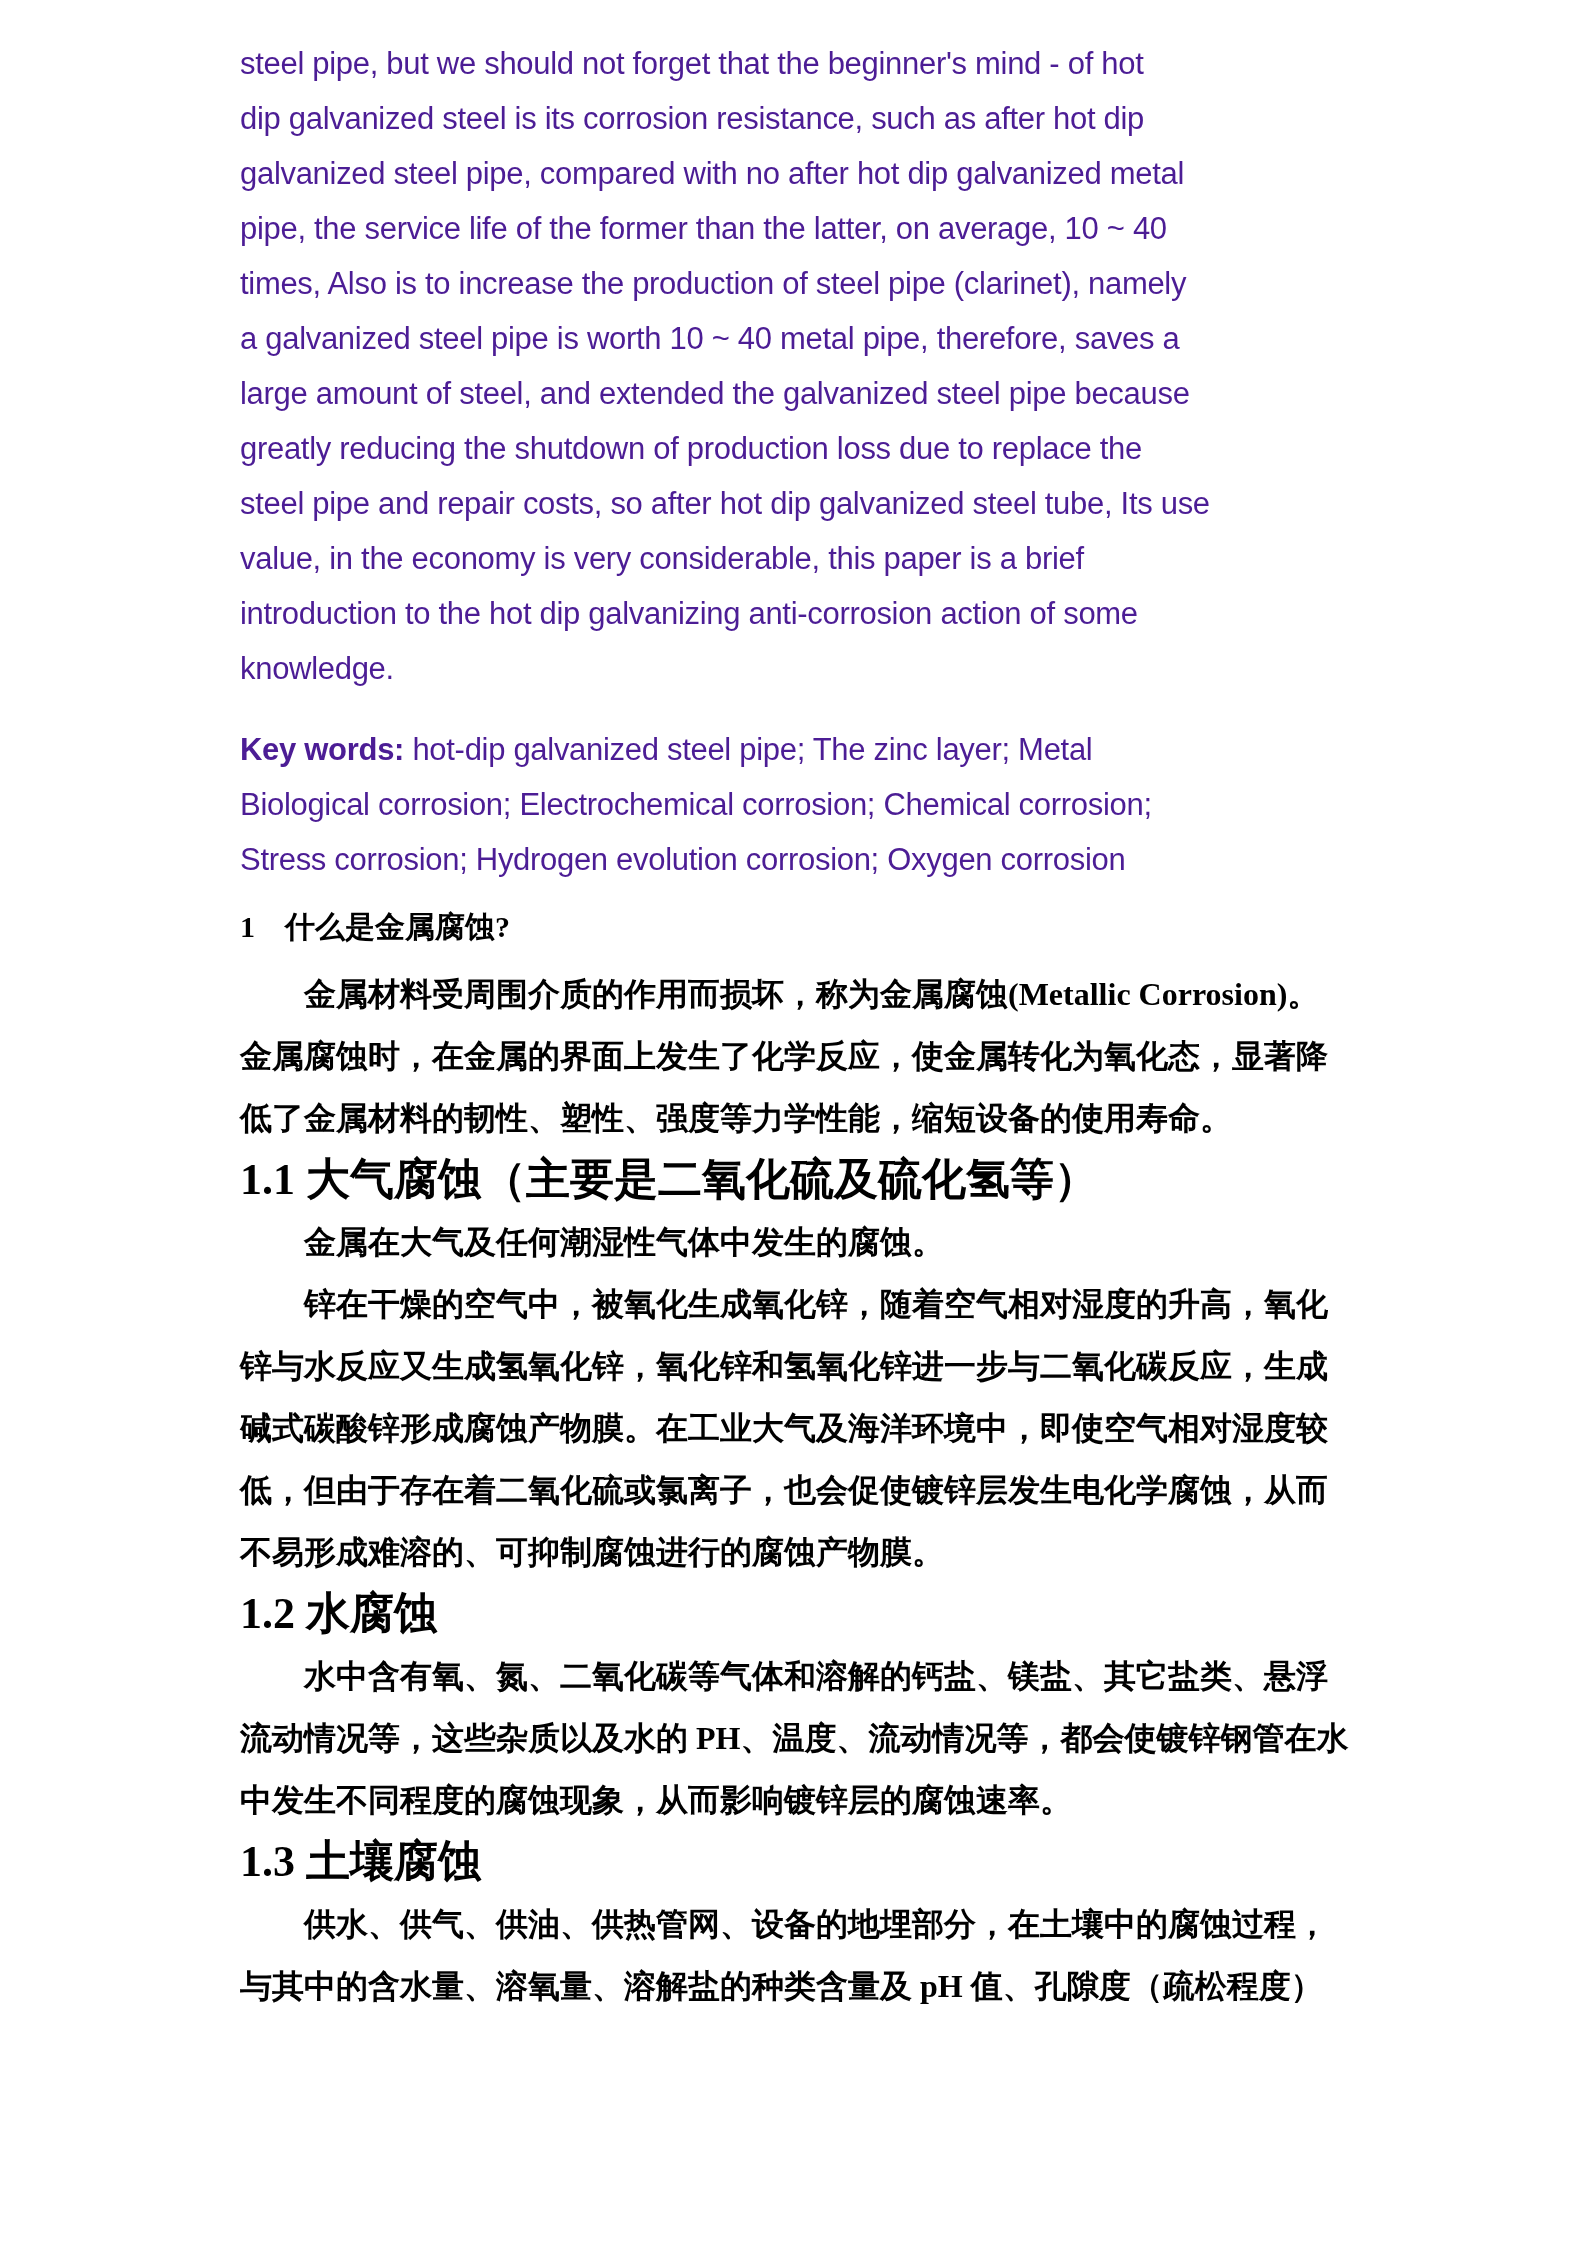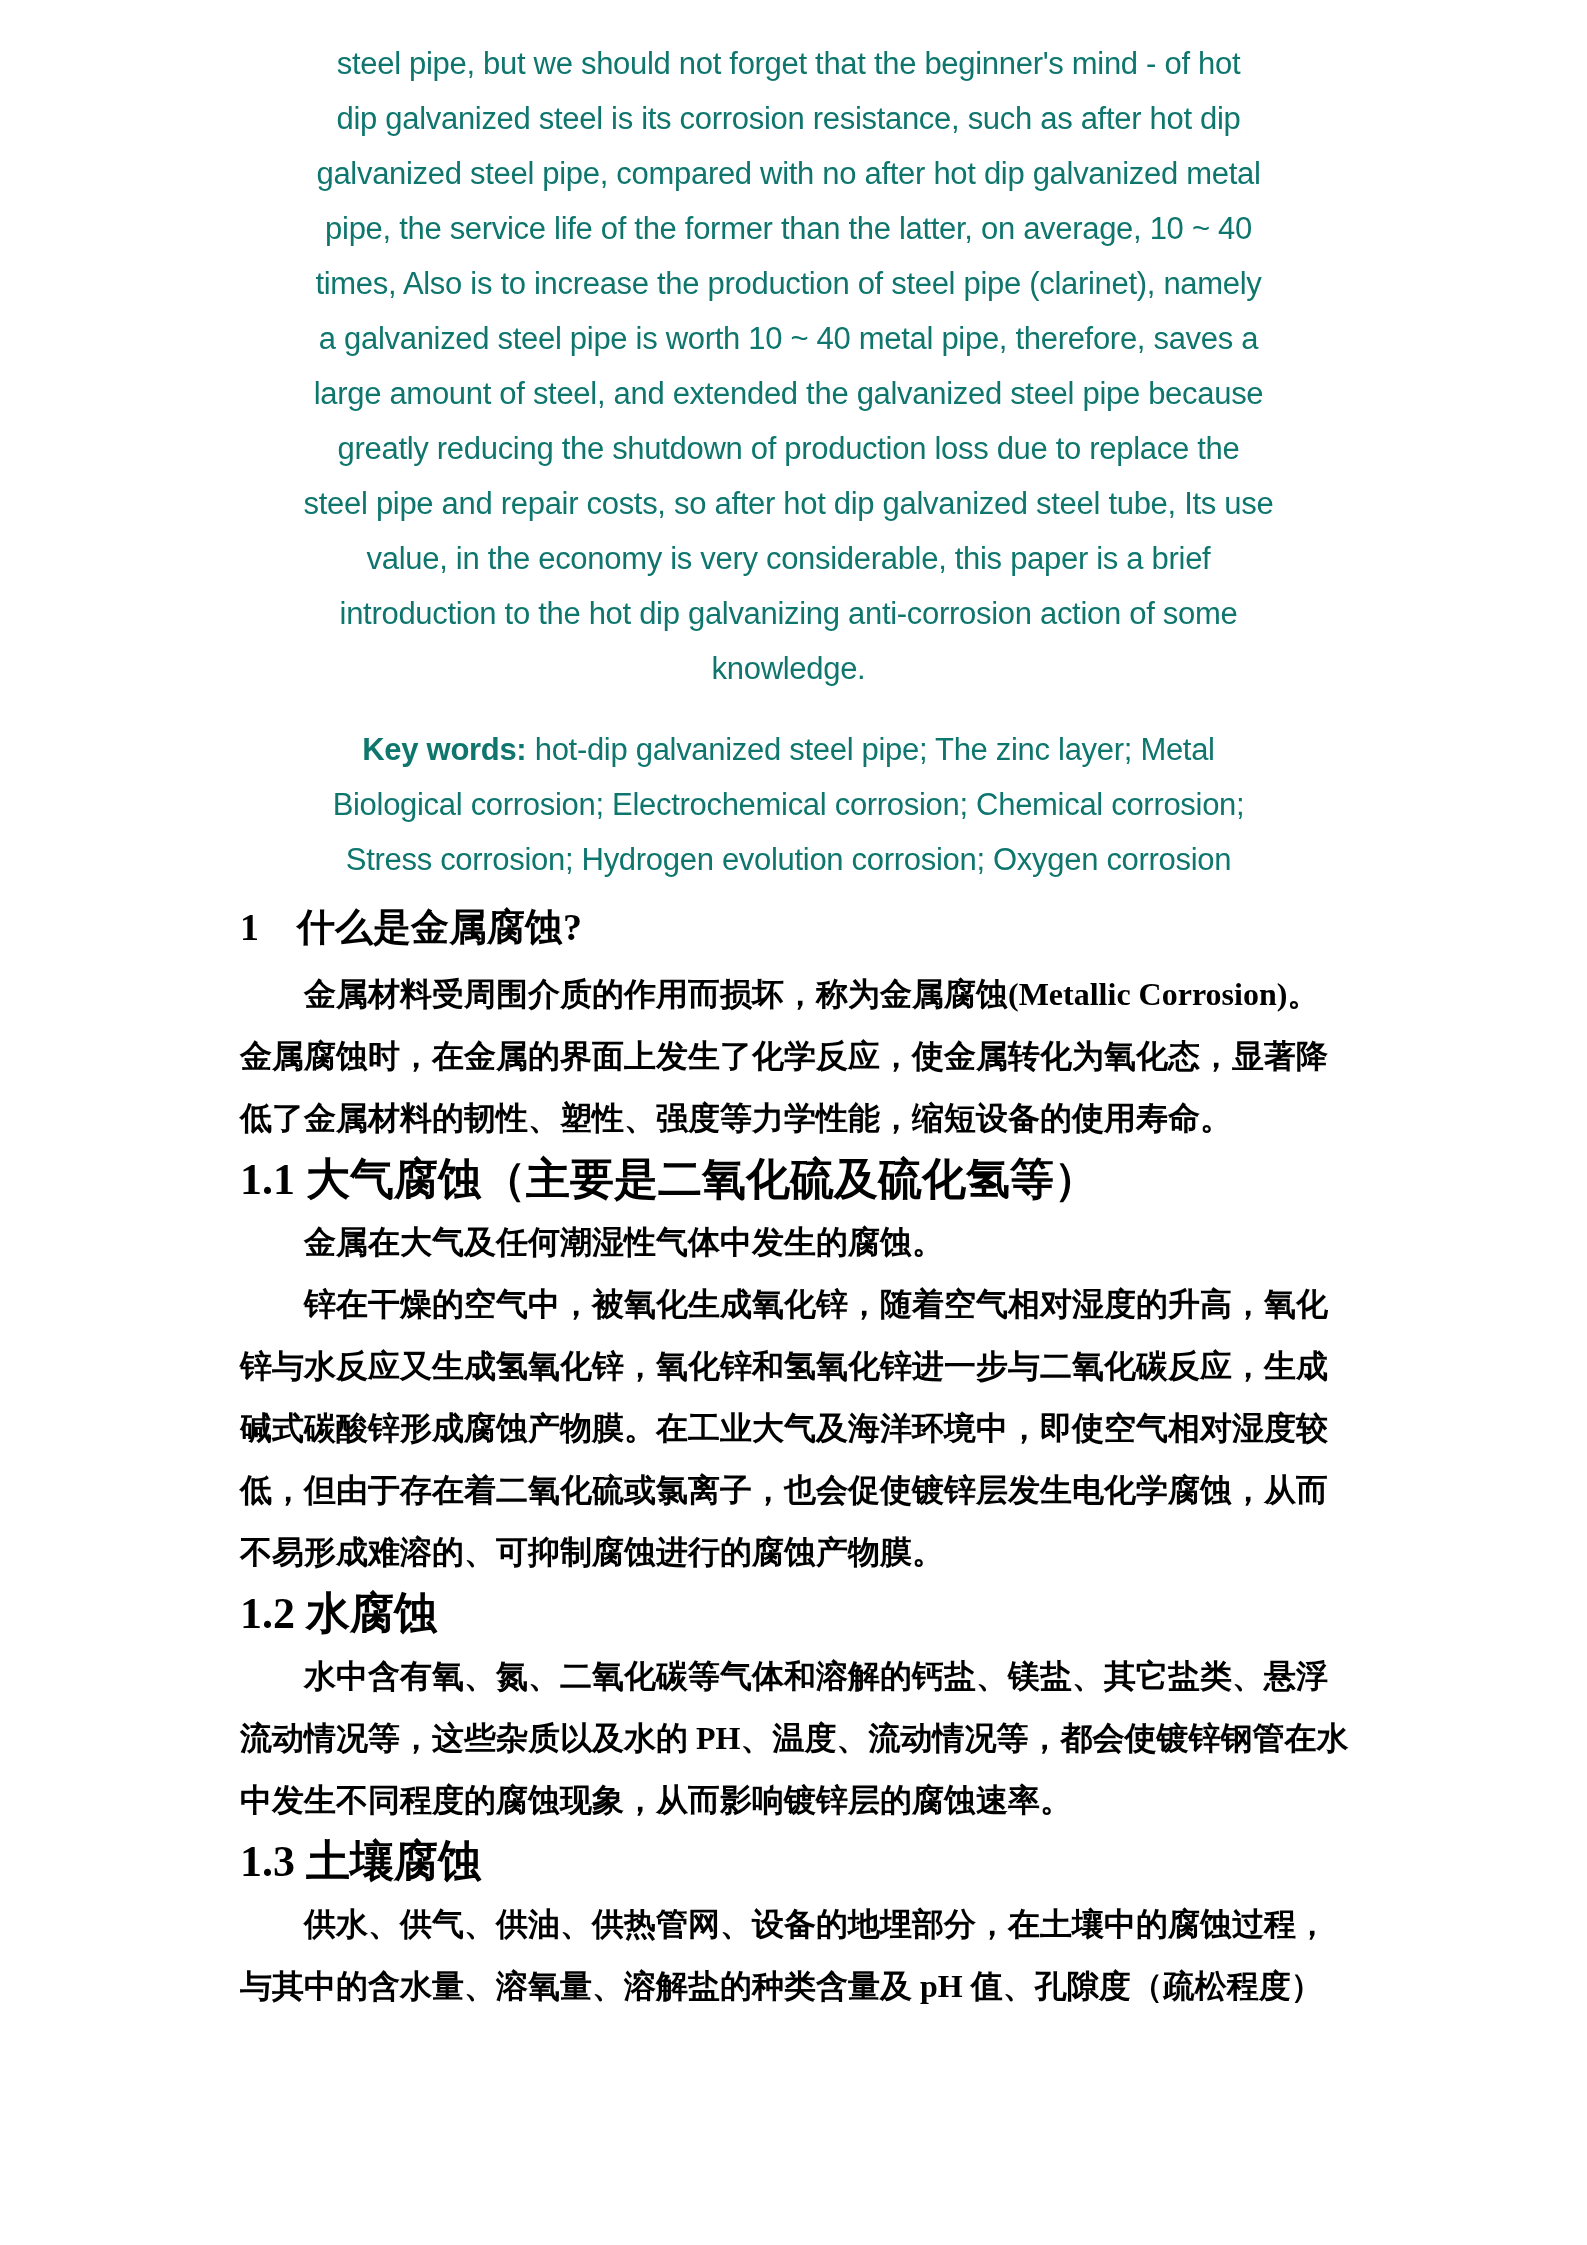--- a/index.html
+++ b/index.html
@@ -16,36 +16,35 @@
     padding: 36px 250px 0 240px;
     overflow: hidden;
     color: #000000;
   }
   .para-en {
     font-family: "Liberation Sans", "DejaVu Sans", sans-serif;
     font-size: 31px;
     font-weight: 400;
     line-height: 55px;
     letter-spacing: -0.3px;
-    color: #0f766e;
-    text-align: center;
+    color: #4c1d95;
   }
   .para-en .line,
   .para-zh .line {
     white-space: pre;
   }
   .keywords {
     margin-top: 26px;
   }
   .keywords strong {
     font-weight: 700;
   }
   .h1 {
     font-family: "Liberation Serif", "DejaVu Serif", serif;
-    font-size: 38px;
+    font-size: 30px;
     font-weight: 600;
     line-height: 72px;
     margin-top: 4px;
     white-space: pre;
     color: #000000;
   }
   .h2 {
     font-family: "Liberation Serif", "DejaVu Serif", serif;
     font-size: 44px;
     font-weight: 700;

